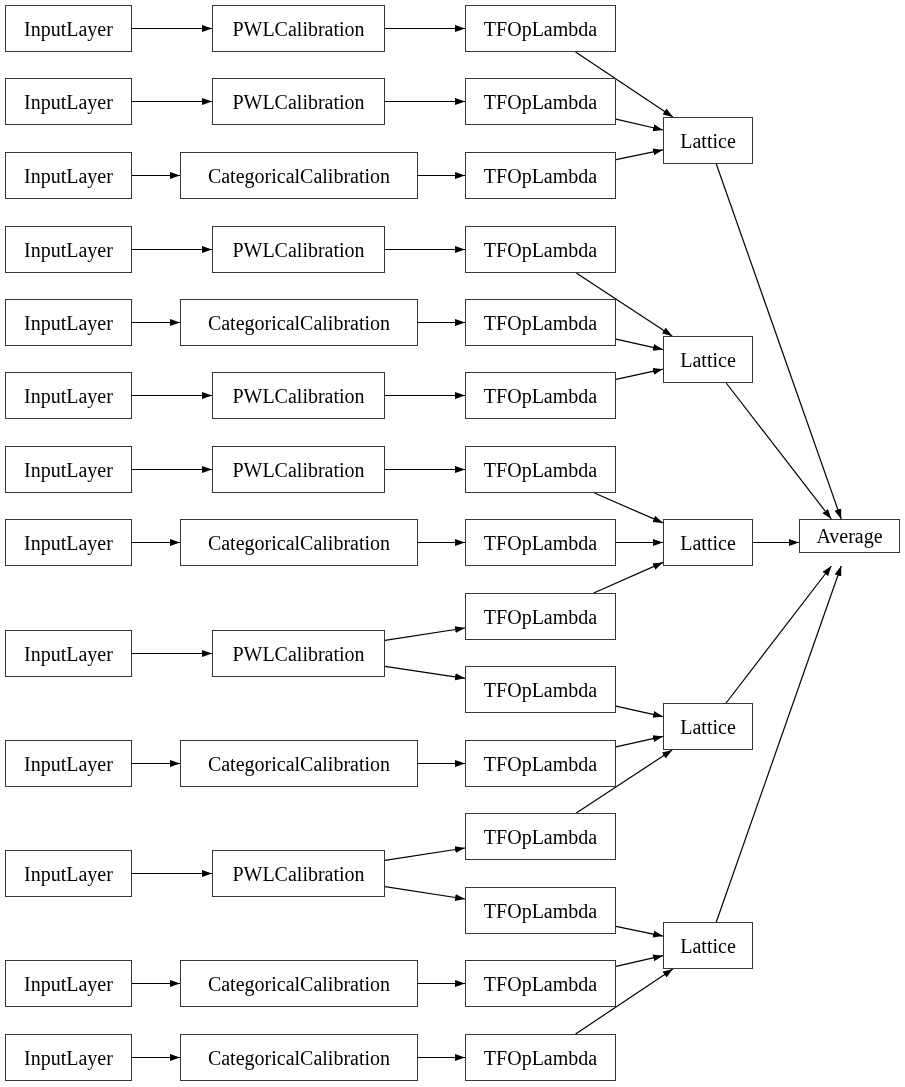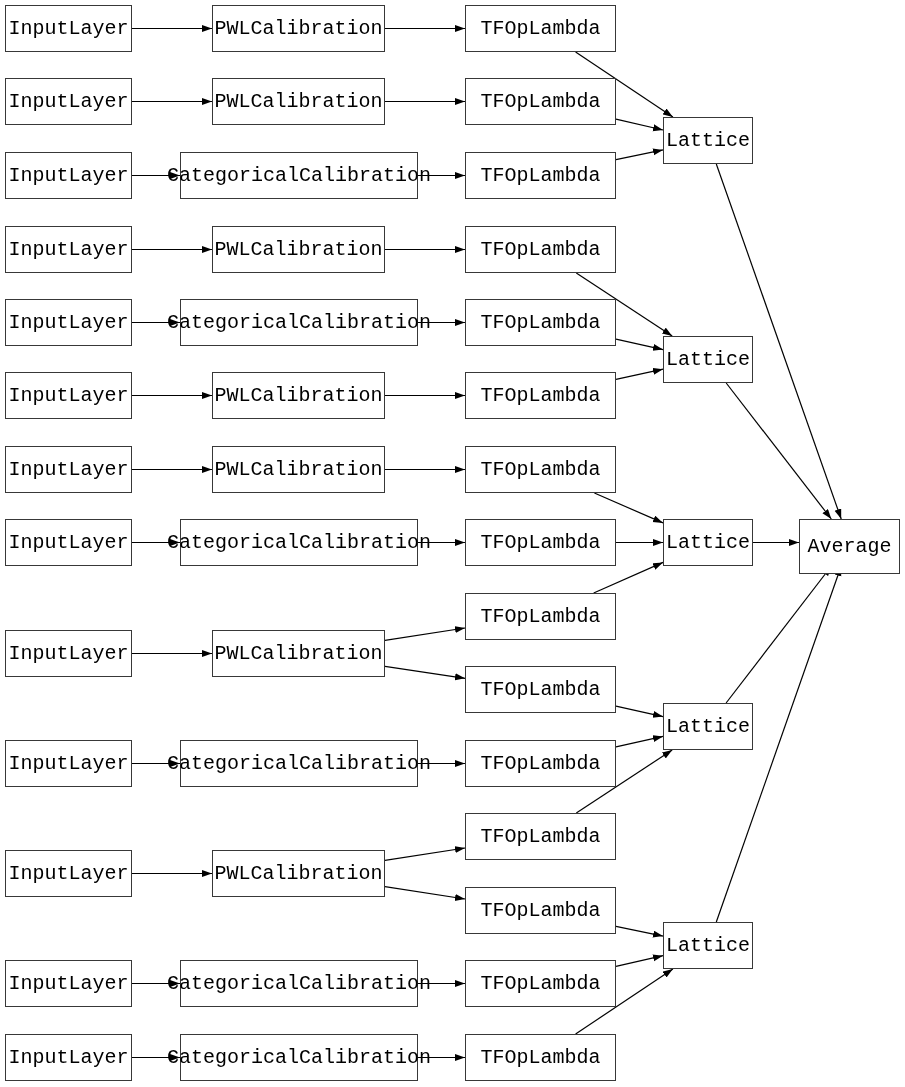--- a/index.html
+++ b/index.html
@@ -5,21 +5,21 @@
   html, body {
     margin: 0;
     padding: 0;
     background: #ffffff;
   }
   .canvas {
     position: relative;
     width: 905px;
     height: 1087px;
     background: #ffffff;
-    font-family: Liberation Mono, monospace;
+    font-family: Liberation Serif, serif;
     overflow: hidden;
   }
   .edges-layer {
     position: absolute;
     left: 0;
     top: 0;
     width: 905px;
     height: 1087px;
     pointer-events: none;
   }
@@ -142,14 +142,14 @@
     <div class="node" style="left: 465px; top: 740px; width: 151px; height: 47px;">TFOpLambda</div>
     <div class="node" style="left: 465px; top: 813px; width: 151px; height: 47px;">TFOpLambda</div>
     <div class="node" style="left: 465px; top: 887px; width: 151px; height: 47px;">TFOpLambda</div>
     <div class="node" style="left: 465px; top: 960px; width: 151px; height: 47px;">TFOpLambda</div>
     <div class="node" style="left: 465px; top: 1034px; width: 151px; height: 47px;">TFOpLambda</div>
     <div class="node" style="left: 663px; top: 117px; width: 90px; height: 47px;">Lattice</div>
     <div class="node" style="left: 663px; top: 336px; width: 90px; height: 47px;">Lattice</div>
     <div class="node" style="left: 663px; top: 519px; width: 90px; height: 47px;">Lattice</div>
     <div class="node" style="left: 663px; top: 703px; width: 90px; height: 47px;">Lattice</div>
     <div class="node" style="left: 663px; top: 922px; width: 90px; height: 47px;">Lattice</div>
-    <div class="node" style="left: 799px; top: 519px; width: 101px; height: 55px;">Average</div>
+    <div class="node" style="left: 799px; top: 519px; width: 101px; height: 34px;">Average</div>
   </div>
 
 </body></html>

